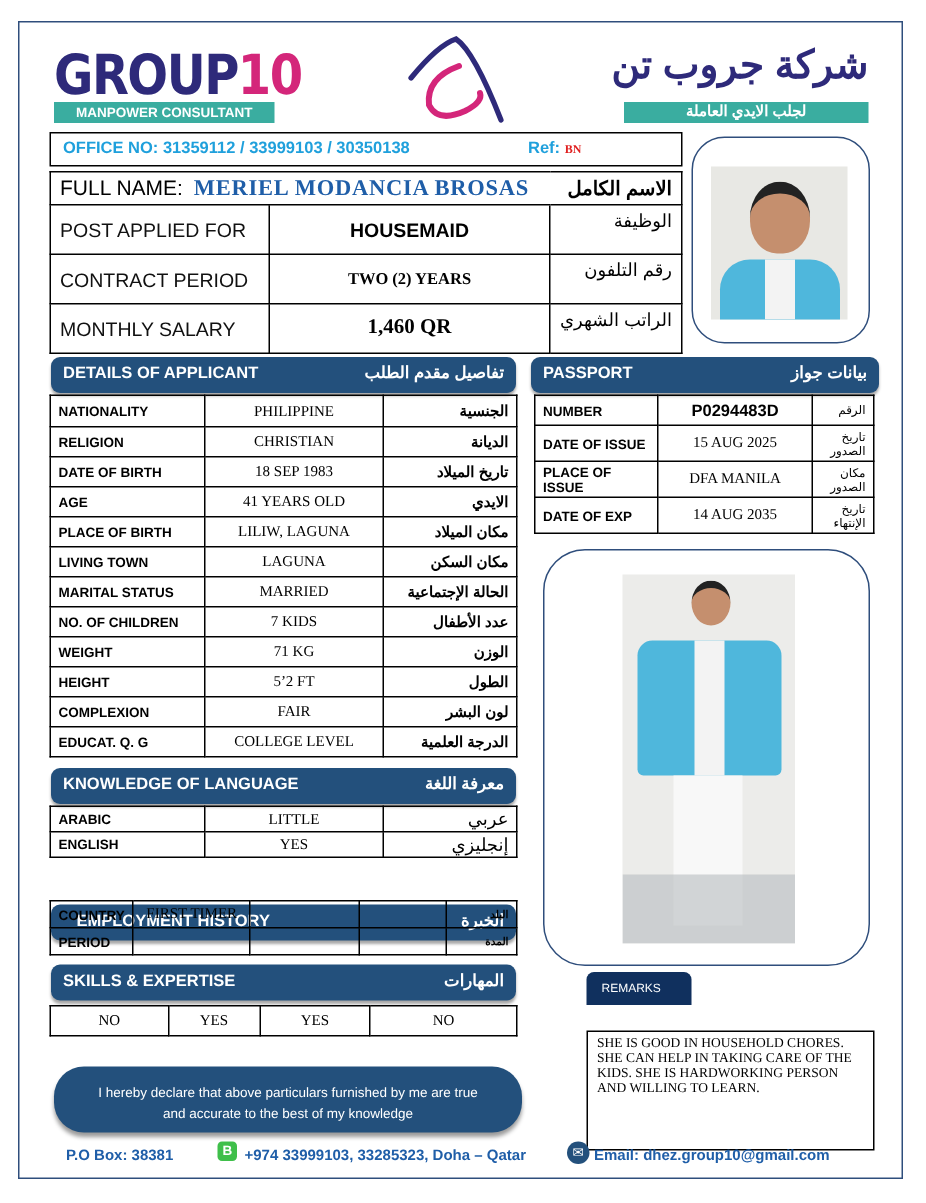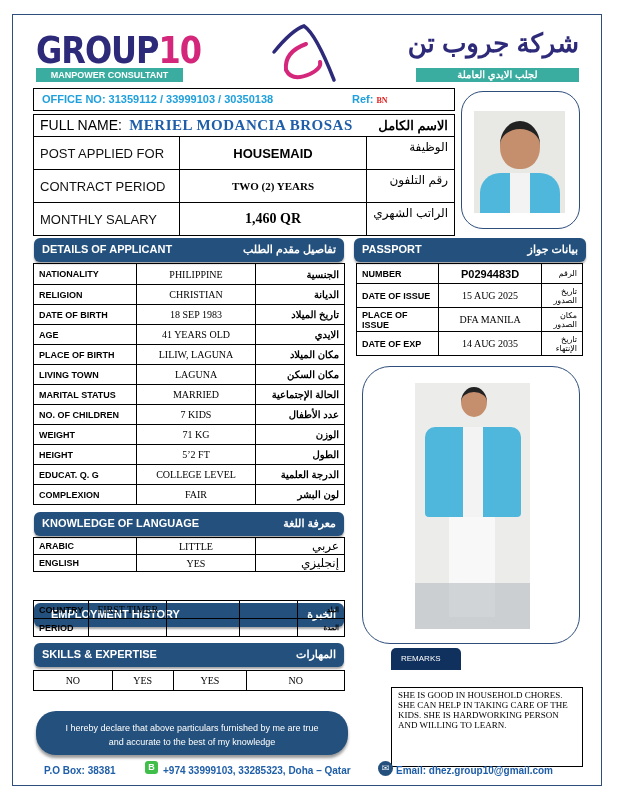--- a/index.html
+++ b/index.html
@@ -153,28 +153,28 @@
         <td class="l">WEIGHT</td>
         <td class="v">71 KG</td>
         <td class="a">الوزن</td>
       </tr>
   <tr style="height:20px">
         <td class="l">HEIGHT</td>
         <td class="v">5’2 FT</td>
         <td class="a">الطول</td>
       </tr>
   <tr style="height:20px">
+        <td class="l">COMPLEXION</td>
+        <td class="v">FAIR</td>
+        <td class="a">لون البشر</td>
+      </tr>
+  <tr style="height:20px">
         <td class="l">EDUCAT. Q. G</td>
         <td class="v">COLLEGE LEVEL</td>
         <td class="a">الدرجة العلمية</td>
-      </tr>
-  <tr style="height:20px">
-        <td class="l">COMPLEXION</td>
-        <td class="v">FAIR</td>
-        <td class="a">لون البشر</td>
       </tr>
 </tbody>
   </table>
 
 <div class="abs sec" style="left:354px;top:238px;width:232px;gap:48px;">
   <span>PASSPORT DETAILS</span>
   <span class="sar">بيانات جواز السفر</span>
 </div>
 <table class="t" style="left:356px;top:263px;width:227px;">
   <colgroup>

